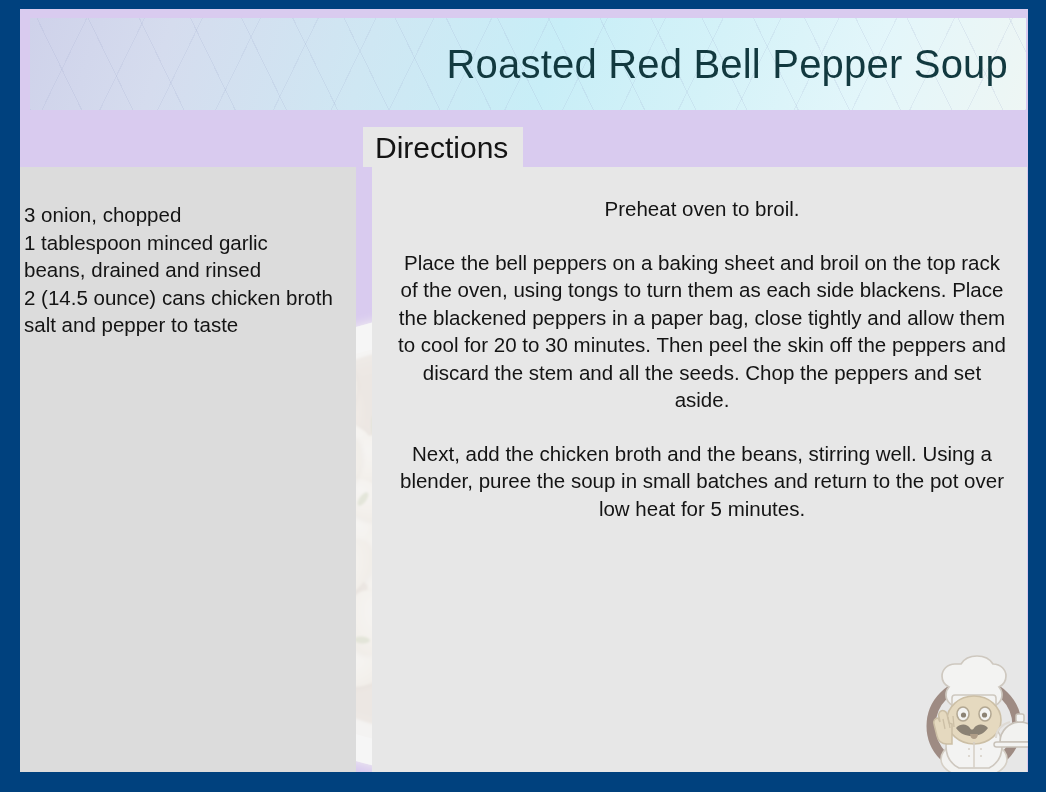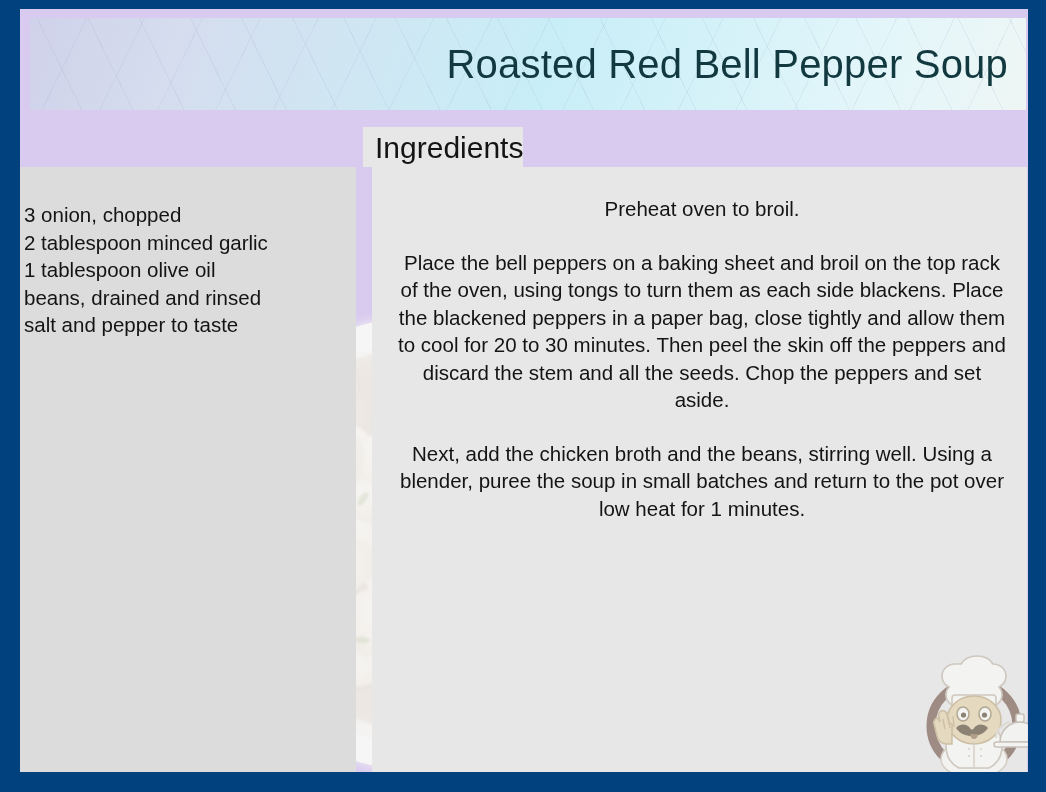--- a/index.html
+++ b/index.html
@@ -387,35 +387,35 @@
     <div id="photo-fade"></div>
   </div>
 
   <div id="banner">
     <div id="banner-title">Roasted Red Bell Pepper Soup</div>
   </div>
 
   <div class="panel" id="ingredients-panel">
     <div id="ingredients-list">
         <div class="ing-line">3 onion, chopped</div>
-        <div class="ing-line">2 tablespoon minced garlic</div>
-        <div class="ing-line">1 tablespoon olive oil</div>
+        <div class="ing-line">1 tablespoon minced garlic</div>
         <div class="ing-line">beans, drained and rinsed</div>
+        <div class="ing-line">2 (14.5 ounce) cans chicken broth</div>
         <div class="ing-line">salt and pepper to taste</div>
       </div>
   </div>
 
   <div class="panel" id="directions-tab">
-    <div class="section-heading">Ingredients</div>
+    <div class="section-heading">Directions</div>
   </div>
   <div class="panel" id="directions-panel">
     <div id="directions-body">
         <p>Preheat oven to broil.</p>
         <p>Place the bell peppers on a baking sheet and broil on the top rack of the oven, using tongs to turn them as each side blackens. Place the blackened peppers in a paper bag, close tightly and allow them to cool for 20 to 30 minutes. Then peel the skin off the peppers and discard the stem and all the seeds. Chop the peppers and set aside.</p>
-        <p>Next, add the chicken broth and the beans, stirring well. Using a blender, puree the soup in small batches and return to the pot over low heat for 1 minutes.</p>
+        <p>Next, add the chicken broth and the beans, stirring well. Using a blender, puree the soup in small batches and return to the pot over low heat for 5 minutes.</p>
       </div>
   </div>
 
   <svg id="chef-logo" viewBox="0 0 132 132">
     <circle cx="66" cy="80" r="43" fill="none" stroke="#6b4a3c" stroke-width="9"></circle>
     <ellipse cx="66" cy="113" rx="33" ry="19" fill="#fbfaf7" stroke="#c9bfae" stroke-width="1.6"></ellipse>
     <path d="M38 100c0-16 12-27 28-27s28 11 28 27c0 10-5 18-13 22H51c-8-4-13-12-13-22z" fill="#fdfdfb" stroke="#bdb3a4" stroke-width="1.6"></path>
     <path d="M47 18c-8 0-13 6-13 12 0 5 3 9 7 11-2 2-3 5-3 8 0 7 6 12 14 12h28c8 0 14-5 14-12
              0-3-1-6-3-8 4-2 7-6 7-11 0-6-5-12-13-12-3-5-9-8-16-8s-13 3-16 8z" fill="#fdfdfb" stroke="#bdb3a4" stroke-width="1.7"></path>
     <rect x="44" y="49" width="44" height="17" rx="3" fill="#fdfdfb" stroke="#bdb3a4" stroke-width="1.6"></rect>

